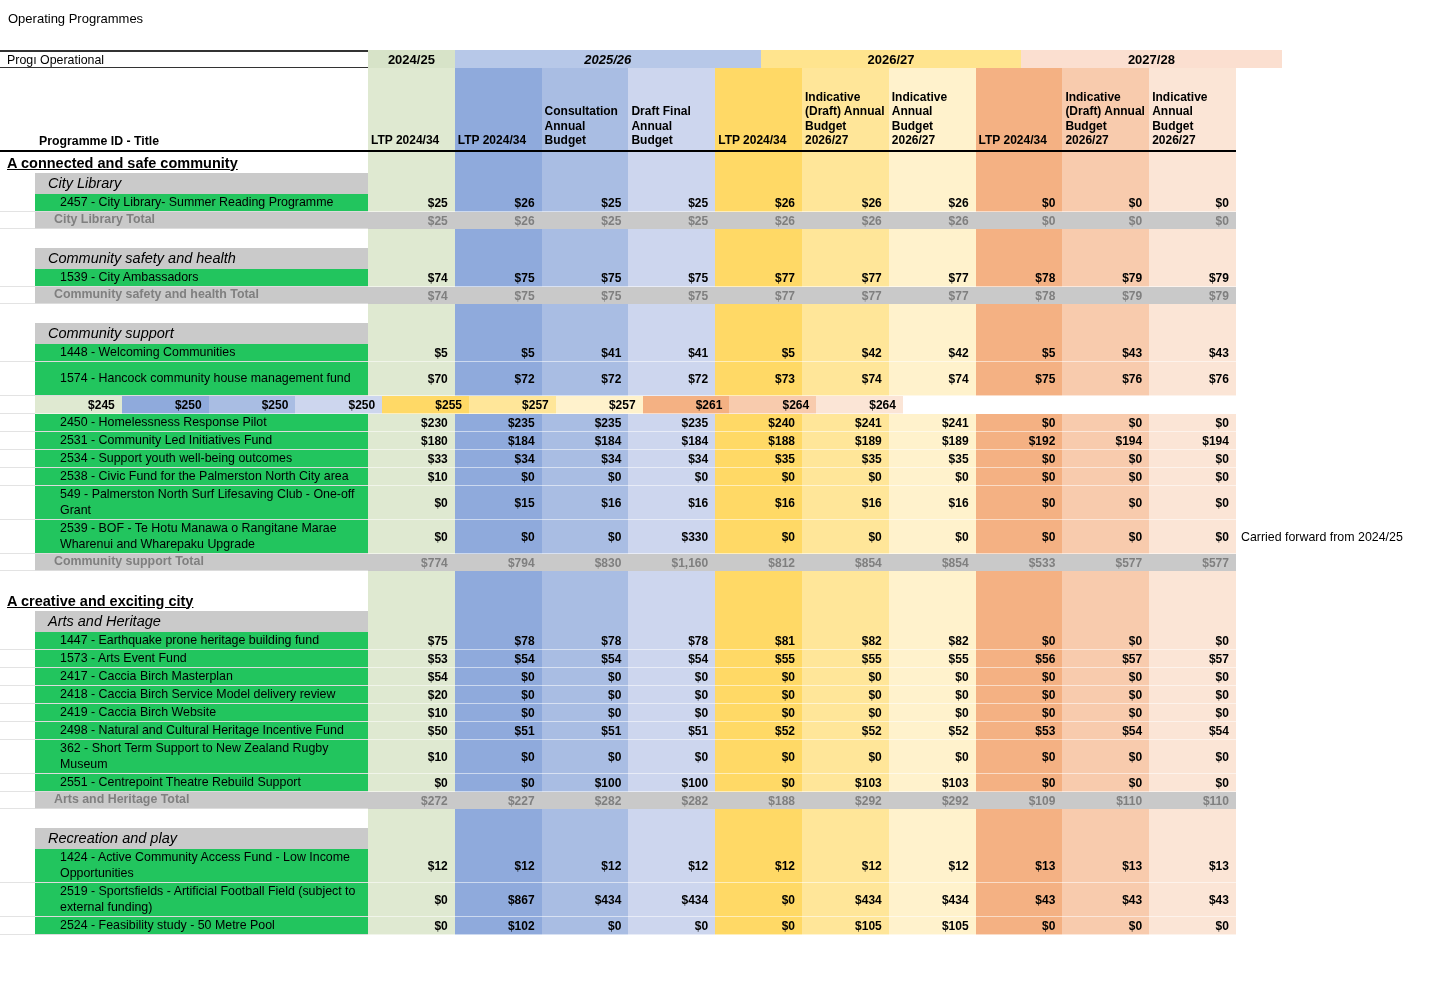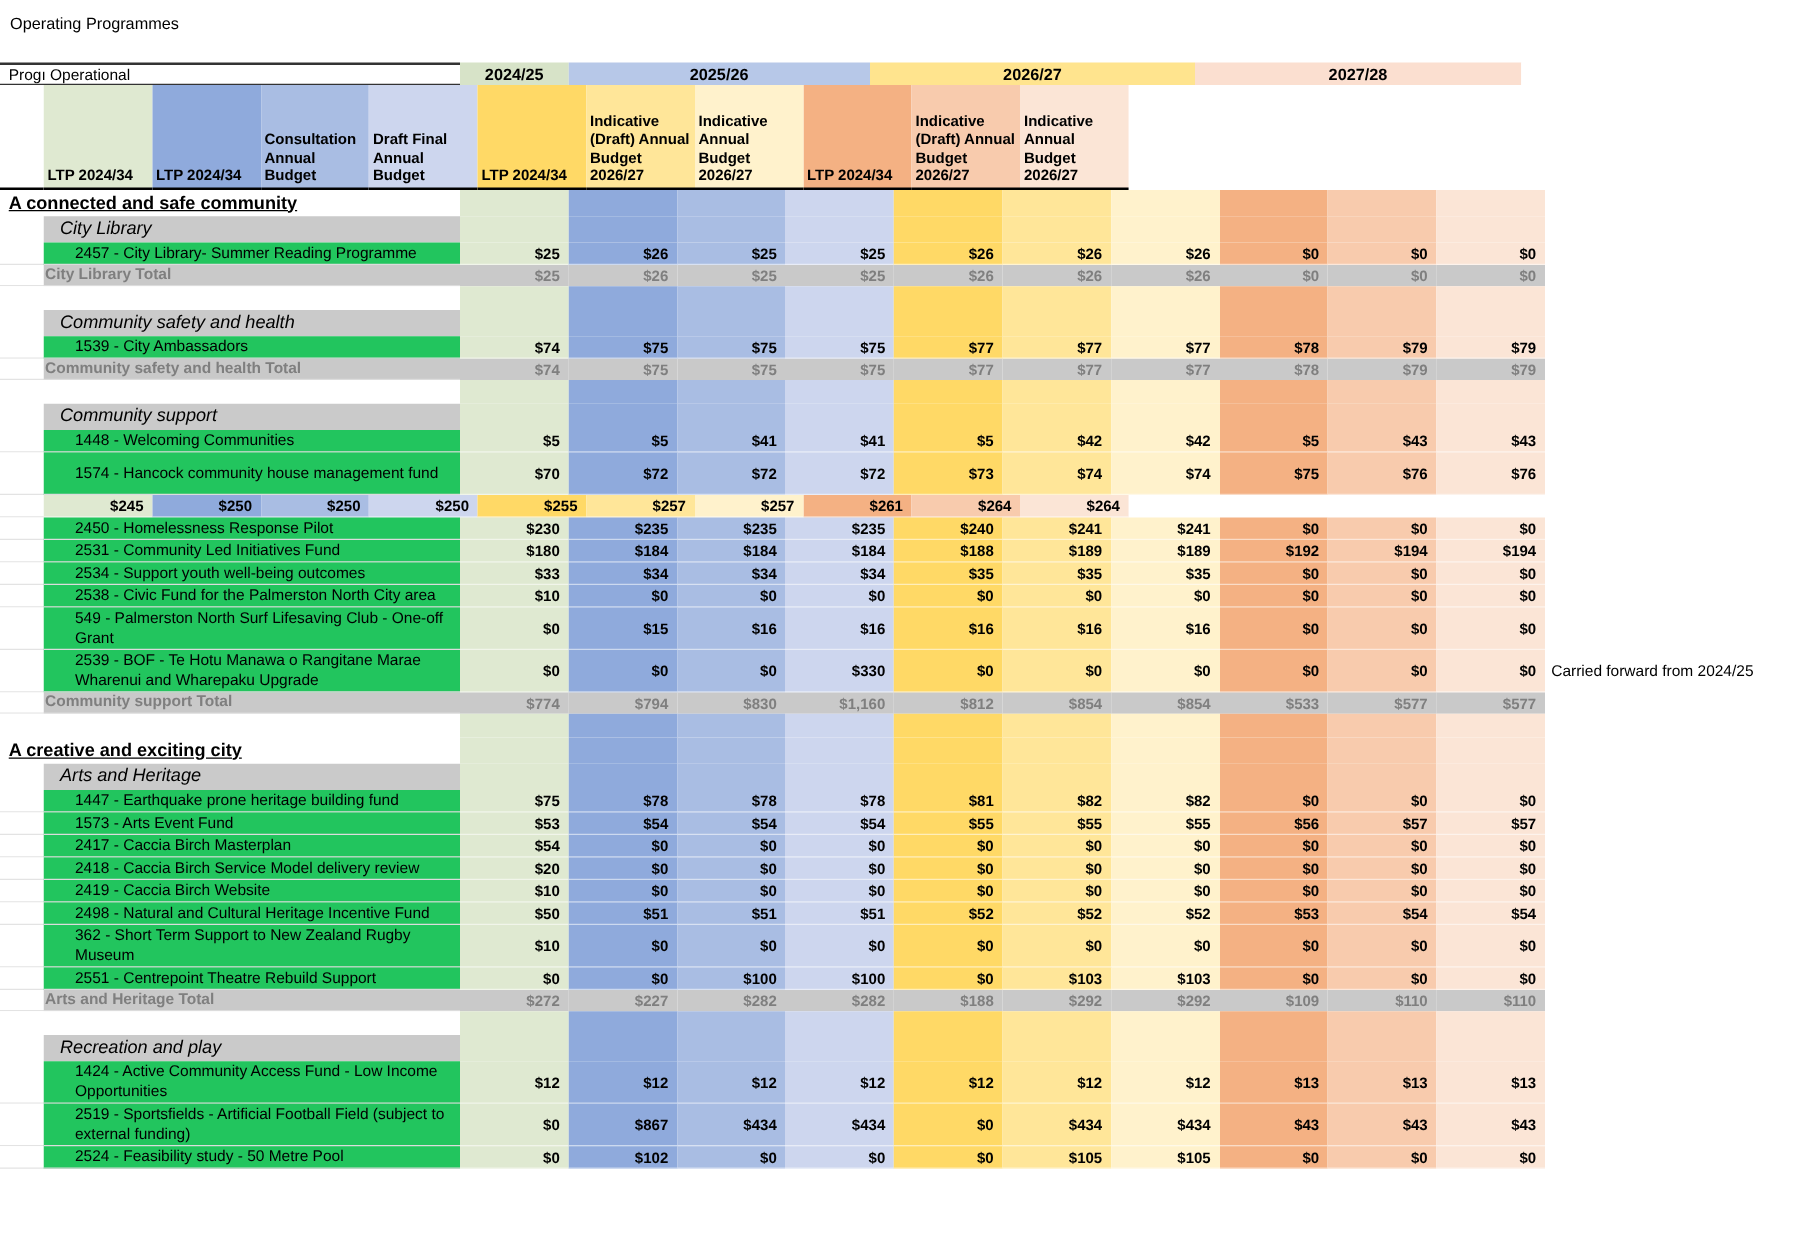--- a/index.html
+++ b/index.html
@@ -35,40 +35,41 @@
   .c0{background:var(--c0);} .c1{background:var(--c1);} .c2{background:var(--c2);} .c3{background:var(--c3);}
   .c4{background:var(--c4);} .c5{background:var(--c5);} .c6{background:var(--c6);} .c7{background:var(--c7);}
   .c8{background:var(--c8);} .c9{background:var(--c9);}
   
   .row.section .labwide{font-size:14.5px;font-weight:bold;}
   .row.section .labwide span{text-decoration:underline;}
   .row.group .lab{background:var(--section_gray);font-style:italic;font-size:14.5px;padding-left:13px;}
   .row.data .lab{border-bottom:1px solid #dcdcdc;}
   .row.data .gut{border-bottom:1px solid #e3e3e3;}
   .row.data .v{border-bottom:1px solid rgba(255,255,255,0.55);}
-  .row.total .lab{background:var(--total_bg);color:var(--total_text);font-weight:bold;padding-left:1px;border-bottom:1px solid #dcdcdc;}
+  .row.total .lab{background:var(--total_bg);color:var(--total_text);font-weight:bold;padding-left:19px;border-bottom:1px solid #dcdcdc;}
   .row.total .v{background:var(--total_bg);color:var(--total_text);}
   .row.total .gut{border-bottom:1px solid #e3e3e3;}
 </style>
 </head>
 <body>
 
 <div class="title">Operating Programmes</div>
 
 <div class="table">
   <div class="row band" id="band-row">
       <div class="band-label">Progı Operational</div>
       <div class="bandcell" style="width: 86.8px; background: var(--green_band);">2024/25</div>
-      <div class="bandcell" style="width: 241px; background: var(--blue_band);">2025/26</div>
+      <div class="bandcell" style="width: 306px; background: var(--blue_band); font-style: italic;">2025/26</div>
       <div class="bandcell" style="width: 260.4px; background: var(--gold_band);">2026/27</div>
       <div class="bandcell" style="width: 260.4px; background: var(--orange_band);">2027/28</div>
       <div class="notecol"></div>
     </div>
   <div class="row header" id="header-row">
       <div class="gut"></div>
+      <div class="hlab">Programme ID - Title</div>
       <div class="hcell c0">LTP 2024/34</div>
       <div class="hcell c1">LTP 2024/34</div>
       <div class="hcell c2">Consultation
 Annual Budget</div>
       <div class="hcell c3">Draft Final
 Annual Budget</div>
       <div class="hcell c4">LTP 2024/34</div>
       <div class="hcell c5">Indicative
 (Draft) Annual
 Budget

